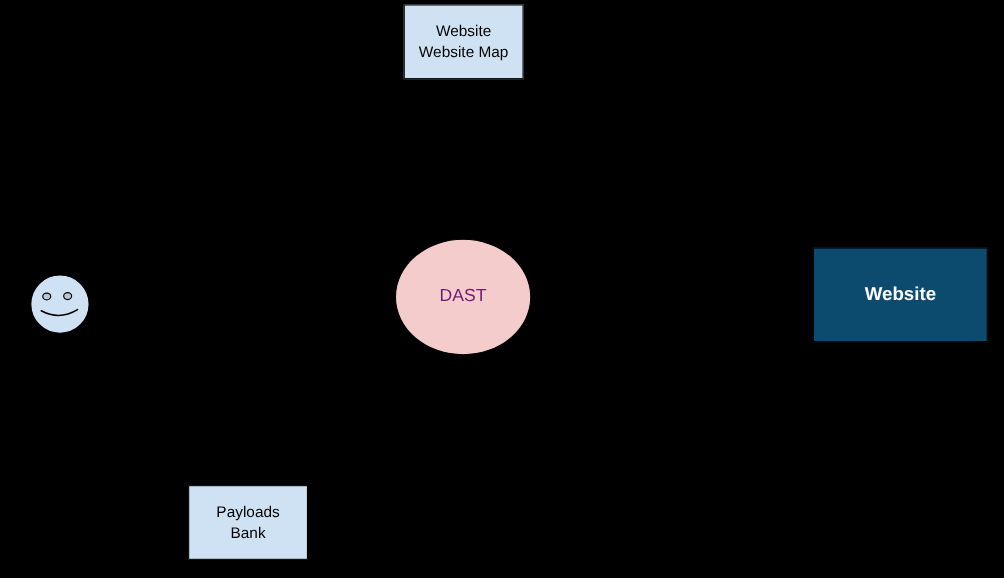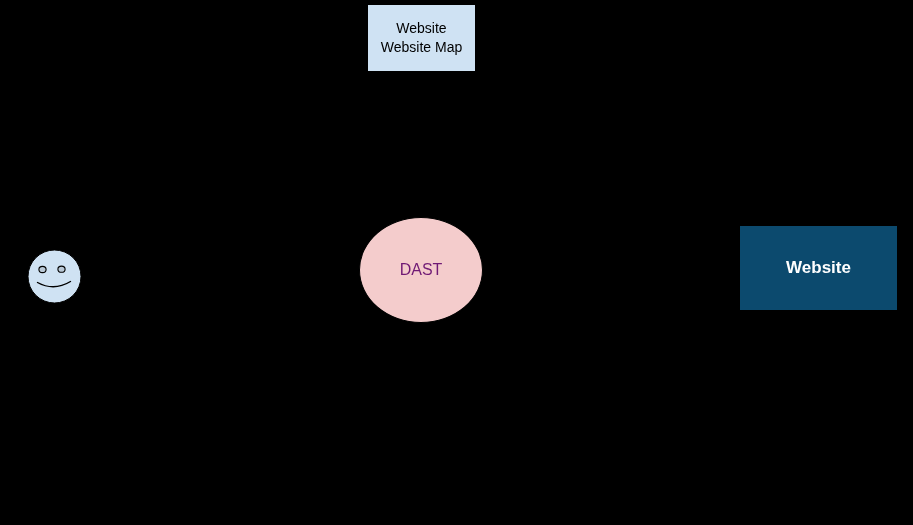--- a/index.html
+++ b/index.html
@@ -66,15 +66,21 @@
     <circle cx="27.5" cy="27.5" r="26.5" fill="#cfe2f3" stroke="#000000" stroke-width="1"></circle>
     <ellipse cx="15.5" cy="20.5" rx="3.6" ry="3.1" fill="#b9c8d6" stroke="#000000" stroke-width="1.1"></ellipse>
     <ellipse cx="34.5" cy="20.2" rx="3.6" ry="3.1" fill="#b9c8d6" stroke="#000000" stroke-width="1.1"></ellipse>
     <path d="M 10.5 33.5 Q 27 42.5 43.5 32.5" fill="none" stroke="#000000" stroke-width="1.4" stroke-linecap="round"></path>
   </svg>
 
   <div class="node website-node" id="node-website" style="background-color: #0c4a6e; color: rgb(255, 255, 255);">
     <span>Website</span>
   </div>
 
+  <div class="node rect-node" id="node-payloads-bank" style="background-color: rgb(207, 226, 243); color: rgb(0, 0, 0);">
+    <div>
+      <span class="line">Payloads</span>
+      <span class="line">Bank</span>
+    </div>
+  </div>
 
 
 </div>
 
 </body></html>

